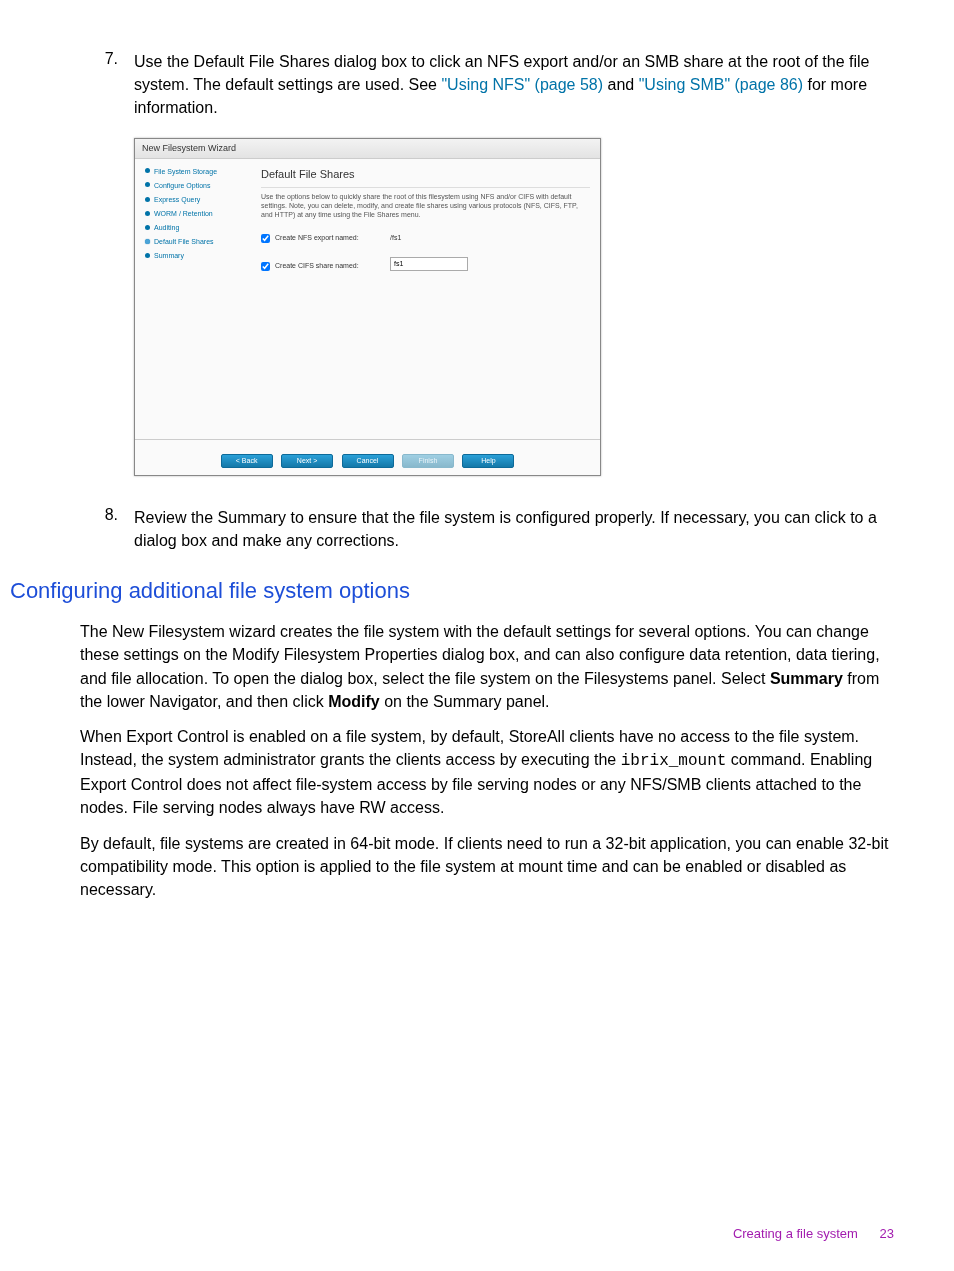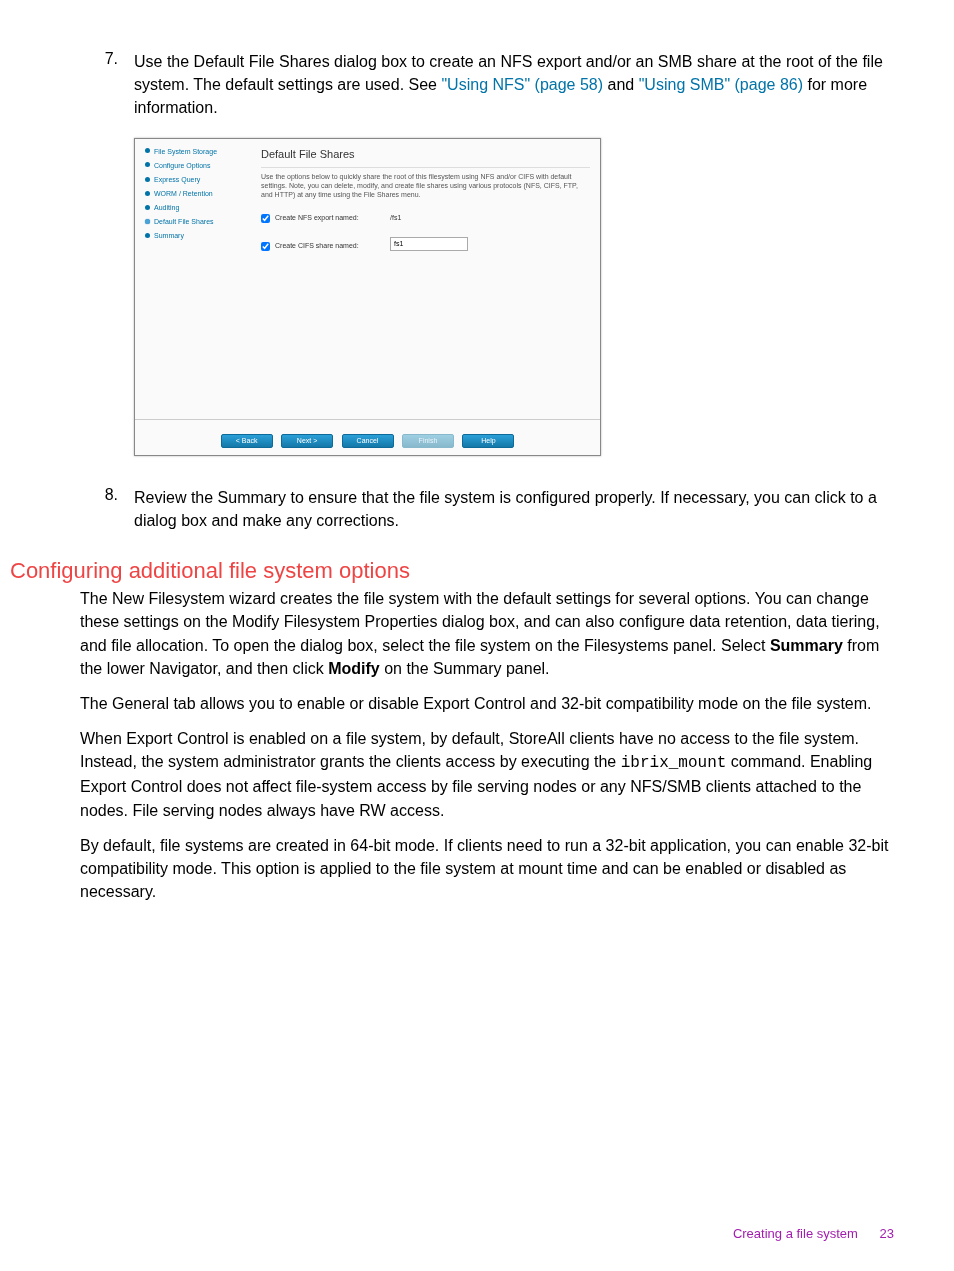--- a/index.html
+++ b/index.html
@@ -141,22 +141,22 @@
     text-align:center;
   }
   .dbtn.disabled {
     background:linear-gradient(#9fcfe3,#88b8cc);
     border-color:#88b8cc;
     color:#eaf4f9;
   }
   h2.section {
     font-size: 22px;
     font-weight: normal;
-    color:#ef4444;
-    margin: 26px 0 3px -70px;
+    color:#1d4ed8;
+    margin: 26px 0 16px -70px;
   }
   p.body {
     font-size:16px;
     line-height:1.45;
     margin: 0 0 12px 0;
   }
   code.inline {
     font-family: Liberation Mono, monospace;
     font-size:16px;
   }
@@ -171,24 +171,25 @@
 </style>
 </head>
 <body>
 
 <div class="page">
 
   <ol class="main-list">
     <li>
       <div class="li-num">7.</div>
       <div class="li-body">
-        <span>Use the Default File Shares dialog box to create an NFS export and/or an SMB share at the root of the file system. The default settings are used. See </span><span class="link">"Using NFS" (page 58)</span><span> and </span><span class="link">"Using SMB" (page 86)</span><span> for more information.</span>
+        <span>Use the Default File Shares dialog box to click an NFS export and/or an SMB share at the root of the file system. The default settings are used. See </span><span class="link">"Using NFS" (page 58)</span><span> and </span><span class="link">"Using SMB" (page 86)</span><span> for more information.</span>
 
         <div class="dialog-wrap">
           <div class="dialog">
+            <div class="dialog-title">New Filesystem Wizard</div>
             <div class="dialog-body">
               <div class="wiz-nav">
                 <div class="nav-item"><span class="bullet"></span><span>File System Storage</span></div>
                 <div class="nav-item"><span class="bullet"></span><span>Configure Options</span></div>
                 <div class="nav-item"><span class="bullet"></span><span>Express Query</span></div>
                 <div class="nav-item"><span class="bullet"></span><span>WORM / Retention</span></div>
                 <div class="nav-item"><span class="bullet"></span><span>Auditing</span></div>
                 <div class="nav-item"><span class="bullet active"></span><span>Default File Shares</span></div>
                 <div class="nav-item"><span class="bullet"></span><span>Summary</span></div>
               </div>
@@ -226,21 +227,20 @@
       <div class="li-body">Review the Summary to ensure that the file system is configured properly. If necessary, you can click to a dialog box and make any corrections.</div>
     </li>
   </ol>
 
   <h2 class="section">Configuring additional file system options</h2>
 
   <p class="body">
     <span>The New Filesystem wizard creates the file system with the default settings for several options. You can change these settings on the Modify Filesystem Properties dialog box, and can also configure data retention, data tiering, and file allocation. To open the dialog box, select the file system on the Filesystems panel. Select </span><b>Summary</b><span> from the lower Navigator, and then click </span><b>Modify</b><span> on the Summary panel.</span>
   </p>
 
-  <p class="body">The General tab allows you to enable or disable Export Control and 32-bit compatibility mode on the file system.</p>
 
   <p class="body">
     <span>When Export Control is enabled on a file system, by default, StoreAll clients have no access to the file system. Instead, the system administrator grants the clients access by executing the </span><code class="inline">ibrix_mount</code><span> command. Enabling Export Control does not affect file-system access by file serving nodes or any NFS/SMB clients attached to the nodes. File serving nodes always have RW access.</span>
   </p>
 
   <p class="body">By default, file systems are created in 64-bit mode. If clients need to run a 32-bit application, you can enable 32-bit compatibility mode. This option is applied to the file system at mount time and can be enabled or disabled as necessary.</p>
 
   <div class="footer">
     <span>Creating a file system</span>
     <span class="pagenum">23</span>

